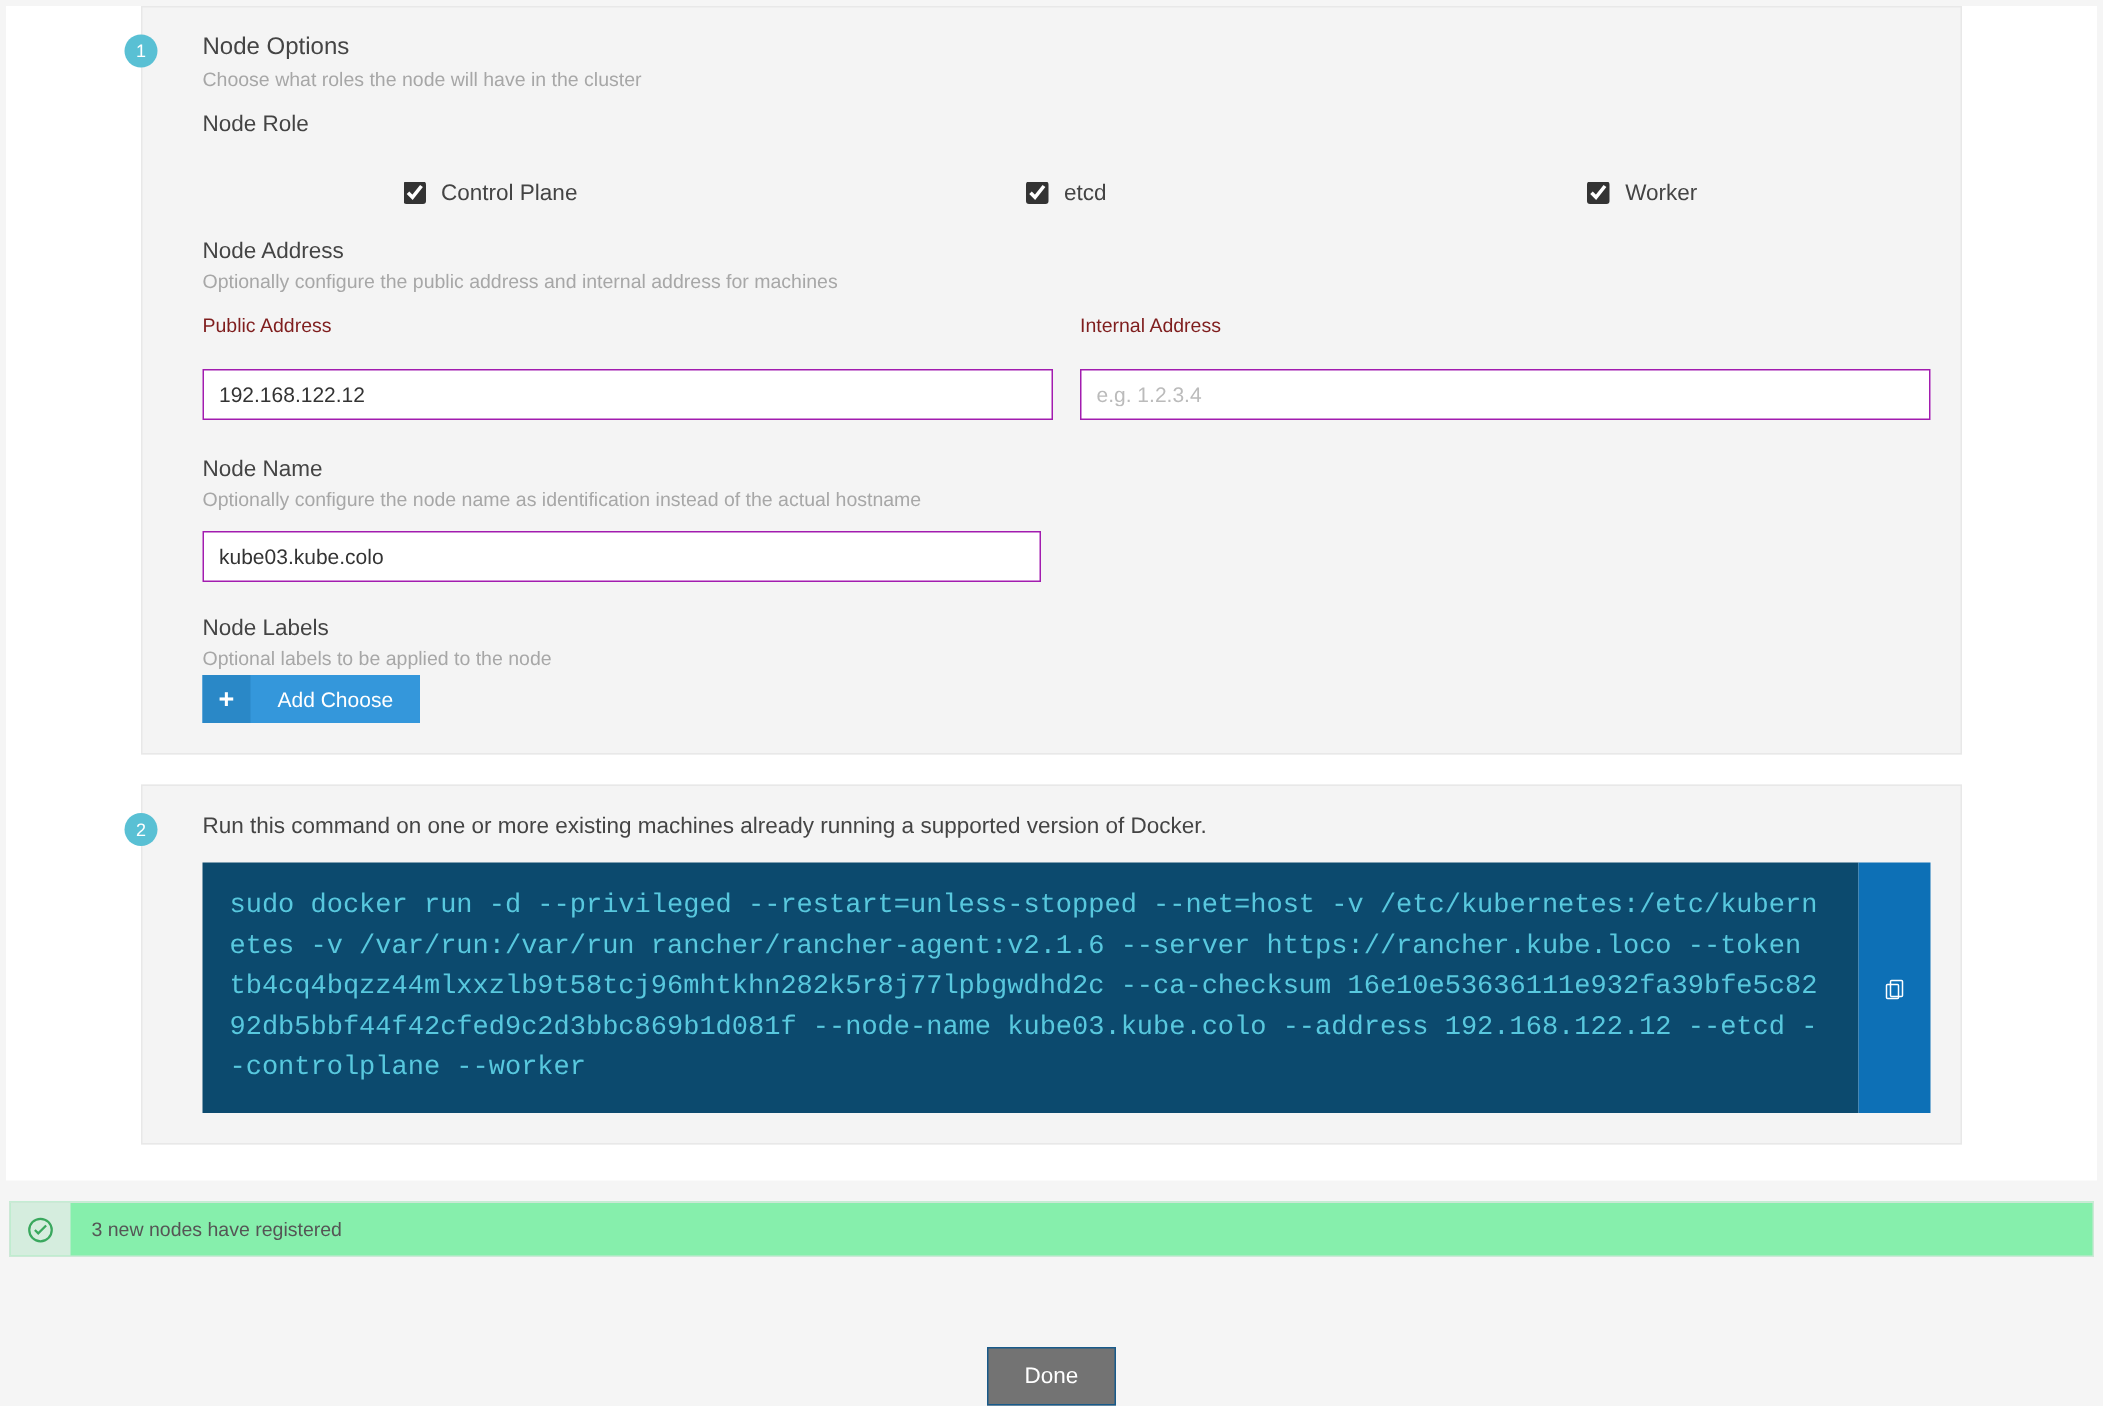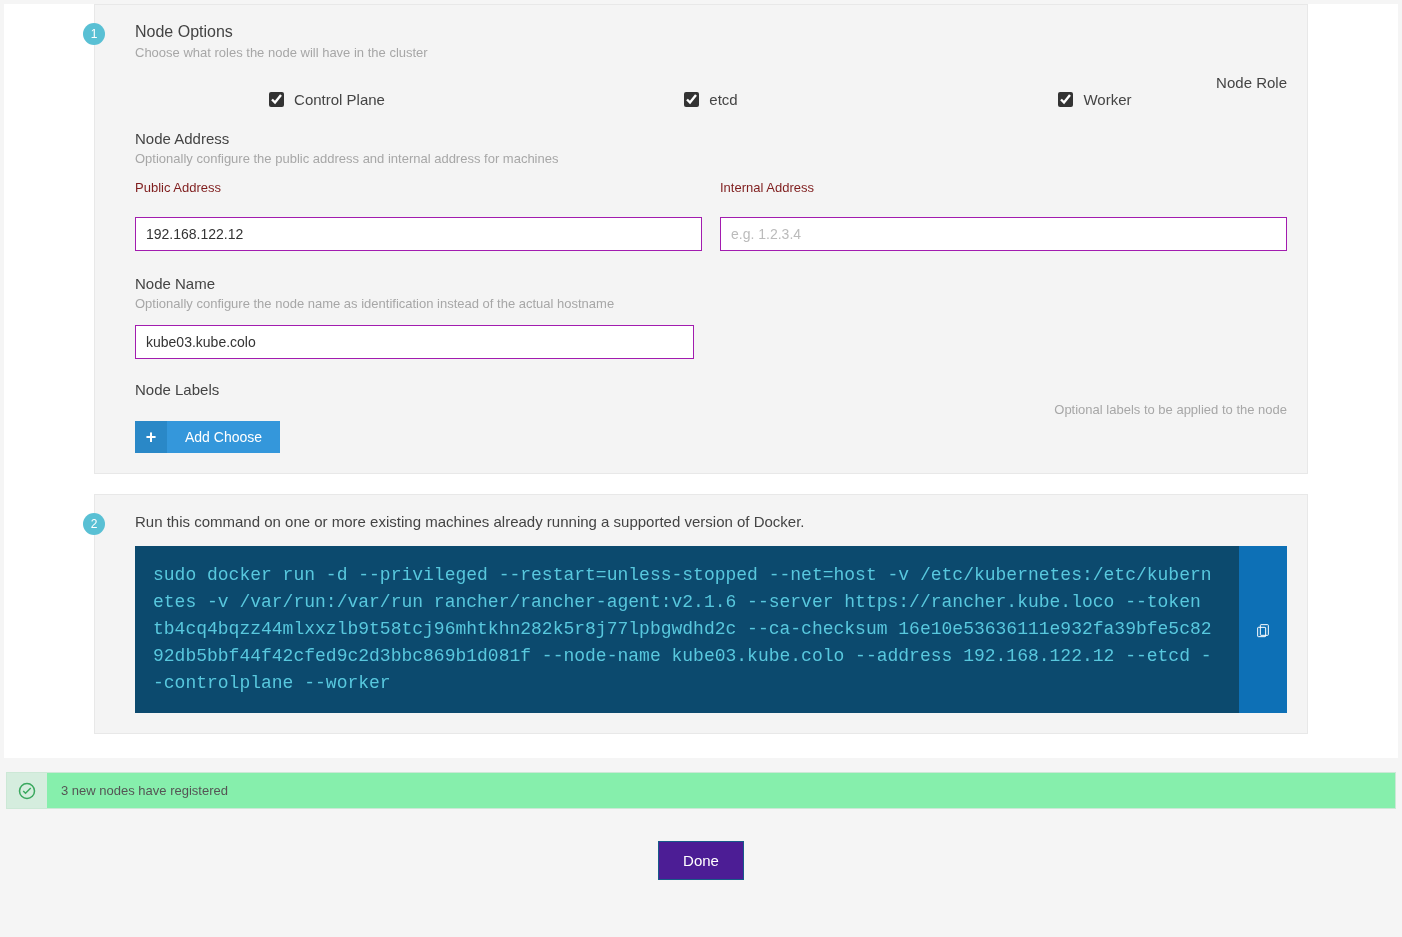--- a/index.html
+++ b/index.html
@@ -156,40 +156,41 @@
 .alert-text {
   padding: 10px 14px;
   font-size: 13px;
   color: #555;
 }
 .done-row {
   text-align: center;
   padding: 18px 0 30px 0;
 }
 .done-btn {
-  background: #4c1d95;
+  background: #737373;
   color: #fff;
   border: 1px solid #185a8a;
   padding: 10px 24px;
   font-size: 15px;
   cursor: pointer;
+  margin-top: 28px;
 }
 </style>
 </head>
 <body>
 
 <div class="container">
 
   <div class="step">
     <div class="step-badge">1</div>
 
     <div class="section-title">Node Options</div>
     <div class="section-sub">Choose what roles the node will have in the cluster</div>
 
-    <div class="section-title" style="font-size:15px;margin-bottom:0;text-align:right;">Node Role</div>
+    <div class="section-title" style="font-size:15px;margin-bottom:29px;">Node Role</div>
 
     <div class="role-row">
       <div class="role-item">
         <input type="checkbox" checked="" style="">
         <label>Control Plane</label>
       </div>
       <div class="role-item">
         <input type="checkbox" checked="" style="">
         <label>etcd</label>
       </div>
@@ -213,21 +214,21 @@
       </div>
     </div>
 
     <div class="section-title" style="font-size:15px;margin-top:24px;">Node Name</div>
     <div class="section-sub">Optionally configure the node name as identification instead of the actual hostname</div>
     <div class="name-col" style="margin-bottom:22px;border-radius:16px;">
       <input class="text" type="text" value="kube03.kube.colo" style="">
     </div>
 
     <div class="section-title" style="font-size:15px;">Node Labels</div>
-    <div class="section-sub" style="margin-bottom:4px;text-align:right;">Optional labels to be applied to the node</div>
+    <div class="section-sub" style="margin-bottom:4px;">Optional labels to be applied to the node</div>
     <button class="add-label-btn">
       <span class="plus">+</span>
       <span class="lbl">Add Choose</span>
     </button>
   </div>
 
   <div class="step">
     <div class="step-badge">2</div>
     <div class="step2-text">Run this command on one or more existing machines already running a supported version of Docker.</div>
     <div class="cmd-row">

